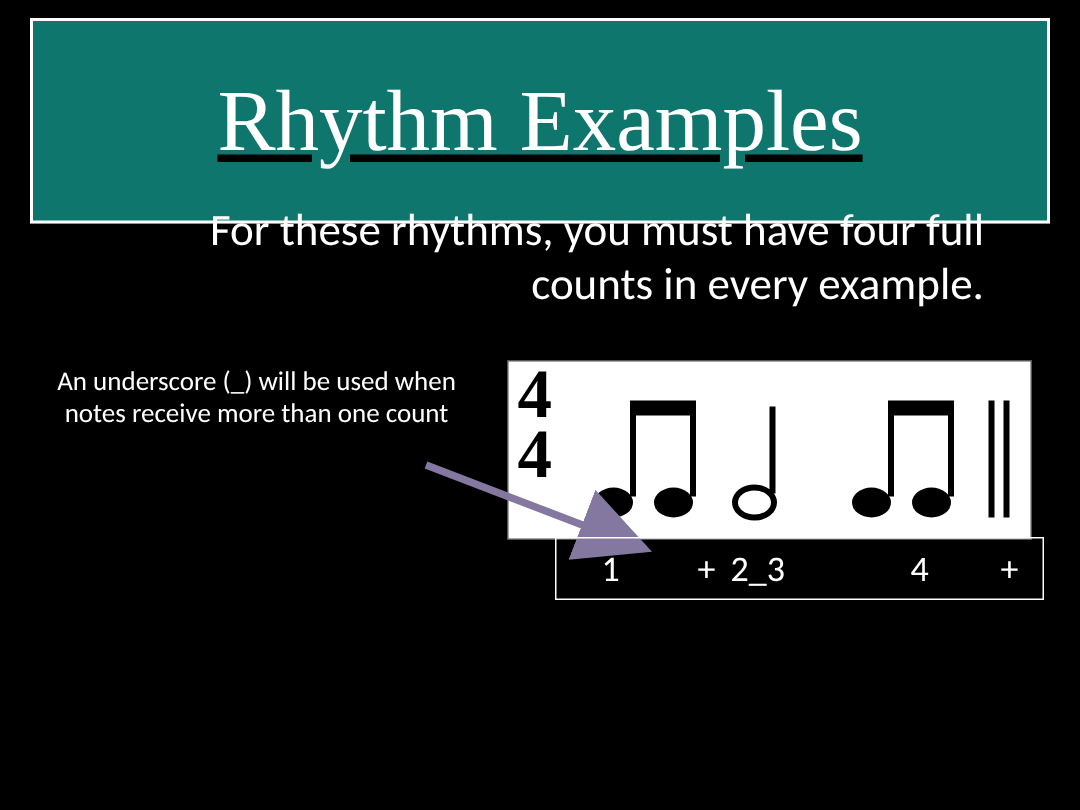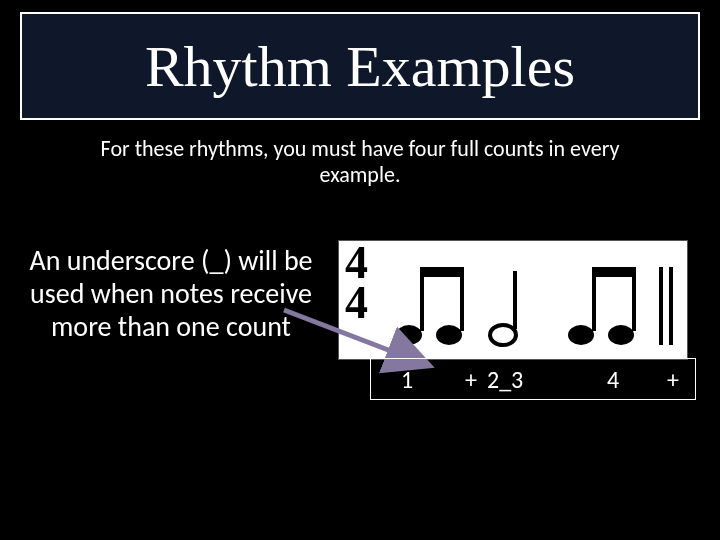--- a/index.html
+++ b/index.html
@@ -9,51 +9,52 @@
     background: #000;
     font-family: Calibri, Arial, sans-serif;
     position: relative;
     overflow: hidden;
   }
   .title-box {
     position: absolute;
     top: 12px;
     left: 20px;
     right: 20px;
-    height: 108px;
-    background: #0f172a;
+    height: 137px;
+    background: #0f766e;
     border: 2px solid #fff;
     display: flex;
     align-items: center;
     justify-content: center;
+    text-decoration: underline;
   }
   .title-text {
     font-family: "Times New Roman", Georgia, serif;
     font-size: 58px;
     color: #fff;
     font-weight: 400;
   }
   .subtitle {
     position: absolute;
     top: 136px;
     left: 40px;
     right: 40px;
     color: #fff;
-    font-size: 22px;
-    text-align: center;
+    font-size: 30px;
+    text-align: right;
     line-height: 1.2;
     padding: 0 24px;
   }
   .left-text {
     position: absolute;
     top: 244px;
     left: 26px;
     width: 290px;
     color: #fff;
-    font-size: 28px;
+    font-size: 18px;
     text-align: center;
     line-height: 1.18;
   }
   .music-area {
     position: absolute;
     top: 240px;
     left: 338px;
     width: 350px;
     height: 120px;
     background: #fff;

